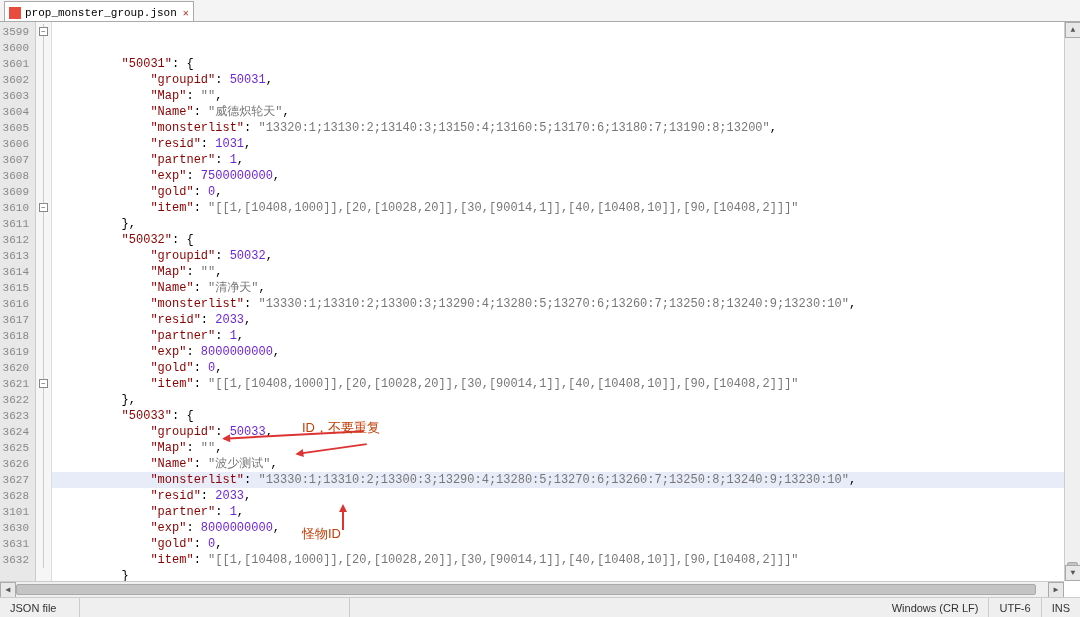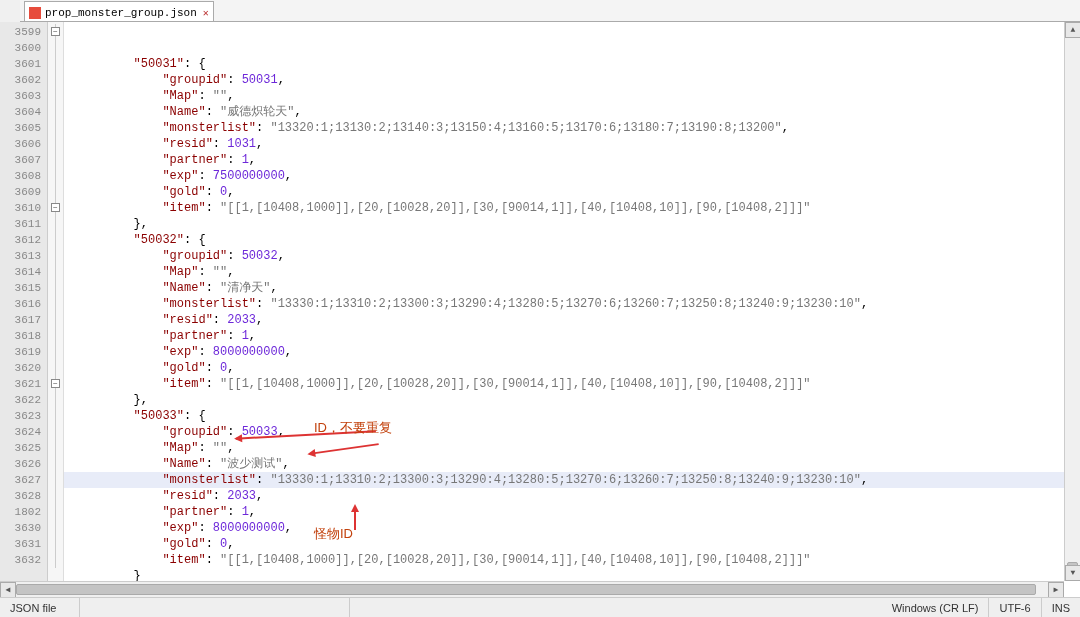--- a/index.html
+++ b/index.html
@@ -1,22 +1,22 @@
 <!DOCTYPE html>
 <html><head>
 <meta charset="utf-8">
 <style>
 * { margin:0; padding:0; box-sizing:border-box; }
 body { font-family:"Courier New",monospace; font-size:12px; background:#f0f0f0; width:1080px; height:617px; overflow:hidden; display:flex; flex-direction:column; }
-.tabs { background:#f4f4f4; height:22px; display:flex; align-items:flex-end; border-bottom:1px solid #aaa;margin-left:20px; }
+.tabs { background:#f4f4f4; height:22px; display:flex; align-items:flex-end; border-bottom:1px solid #aaa; }
 .tab { background:#fff; border:1px solid #aaa; border-bottom:none; height:20px; padding:2px 4px 0 4px; display:flex; align-items:center; font-size:11px; margin-left:4px; }
 .tab-icon { width:12px; height:12px; background:#e74c3c; margin-right:4px; display:inline-block; }
 .tab-close { margin-left:6px; color:#b33; font-size:10px; }
 .editor { flex:1; background:#fff; display:flex; position:relative; overflow:hidden; }
-.gutter { width:48px; background:#e8e8e8; border-right:1px solid #ccc; color:#888; text-align:right; padding-right:6px; font-size:11px; line-height:16px; padding-top:2px; }
+.gutter { width:36px; background:#e8e8e8; border-right:1px solid #ccc; color:#888; text-align:right; padding-right:6px; font-size:11px; line-height:16px; padding-top:2px; }
 .fold { width:16px; background:#f6f6f6; border-right:1px solid #ddd; position:relative; }
 .fold-box { position:absolute; left:3px; width:9px; height:9px; border:1px solid #888; background:#fff; font-size:8px; line-height:7px; text-align:center; color:#555; }
 .fold-line { position:absolute; left:7px; width:1px; background:#ccc; }
 .code { flex:1; font-size:12px; line-height:16px; padding-top:2px; white-space:pre; position:relative; }
 .line { height:16px; padding-left:12px; }
 .hl { background:#e8ecf8; }
 .k { color:#8b0000; }
 .n { color:#6d28d9; }
 .s { color:#777; }
 .annotations { position:absolute; top:0; left:0; pointer-events:none; }
@@ -71,21 +71,21 @@
       <div>3619</div>
       <div>3620</div>
       <div>3621</div>
       <div>3622</div>
       <div>3623</div>
       <div>3624</div>
       <div>3625</div>
       <div>3626</div>
       <div>3627</div>
       <div>3628</div>
-      <div>1802</div>
+      <div>3101</div>
       <div>3630</div>
       <div>3631</div>
       <div>3632</div>
     </div>
   <div class="fold" id="fold">
       <div class="fold-line" style="top: 2px; height: 544px;"></div>
       <div class="fold-box" style="top: 5px;">−</div>
       <div class="fold-box" style="top: 181px;">−</div>
       <div class="fold-box" style="top: 357px;">−</div>
     </div>

